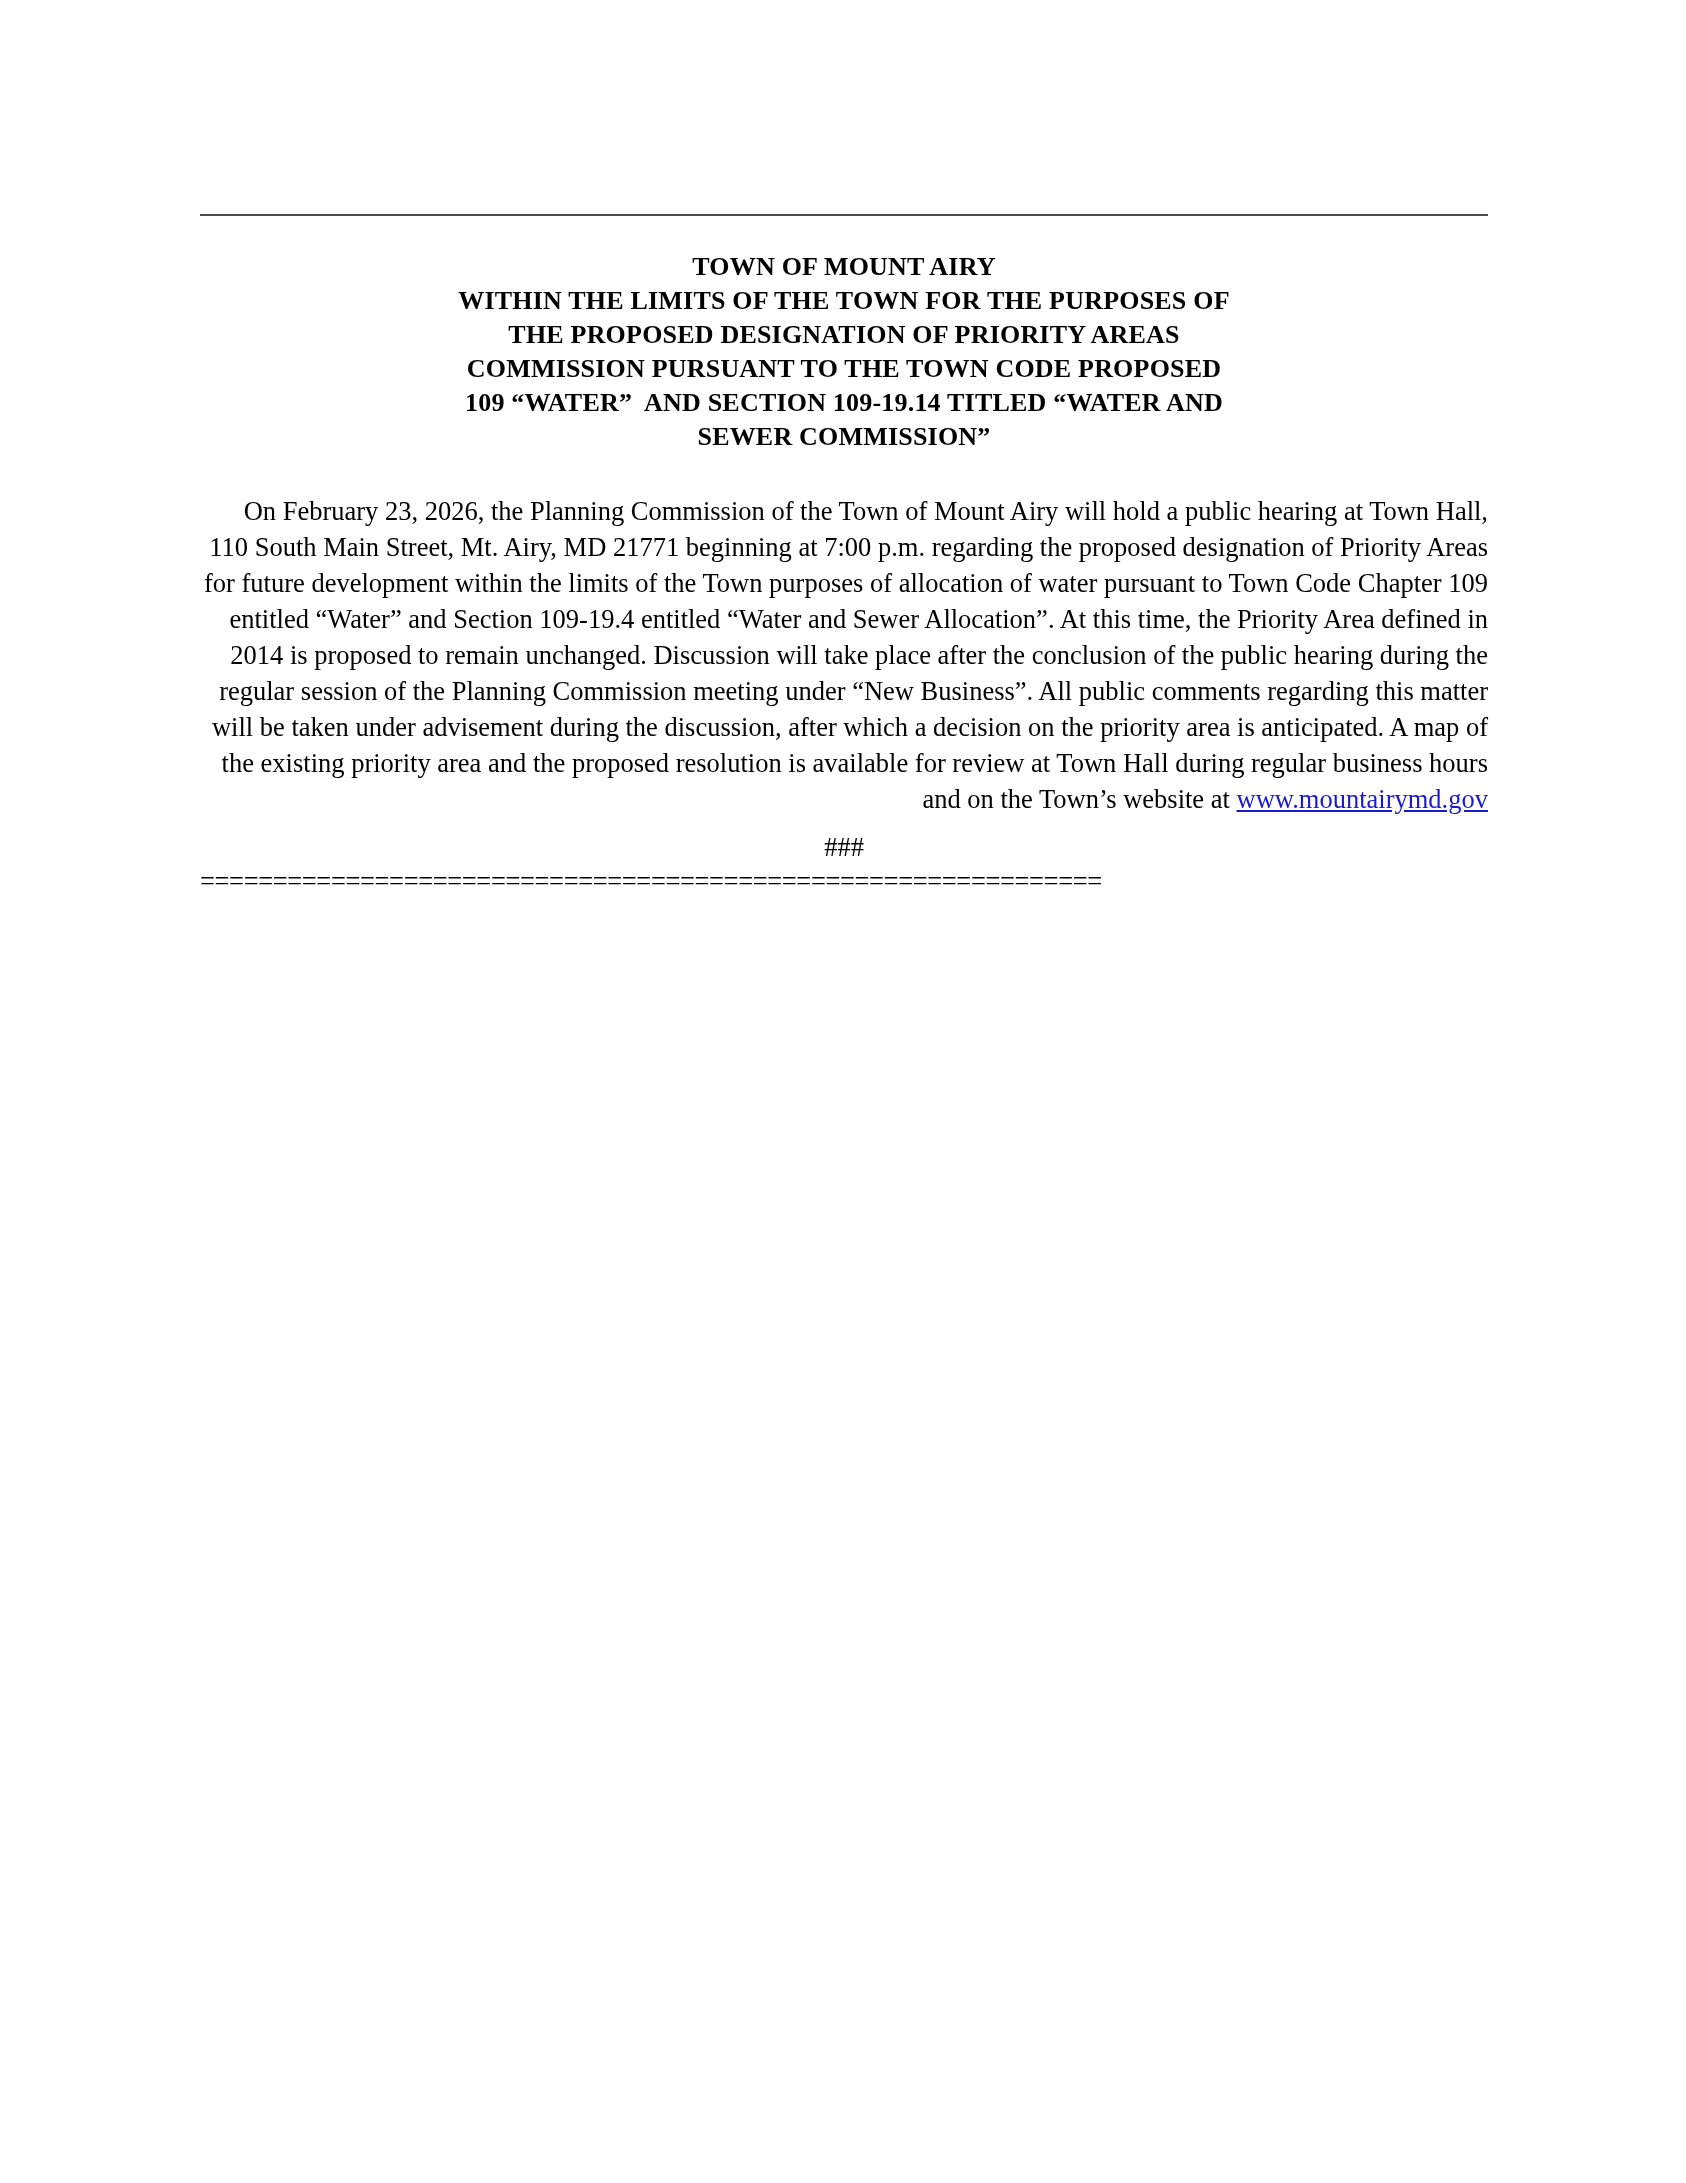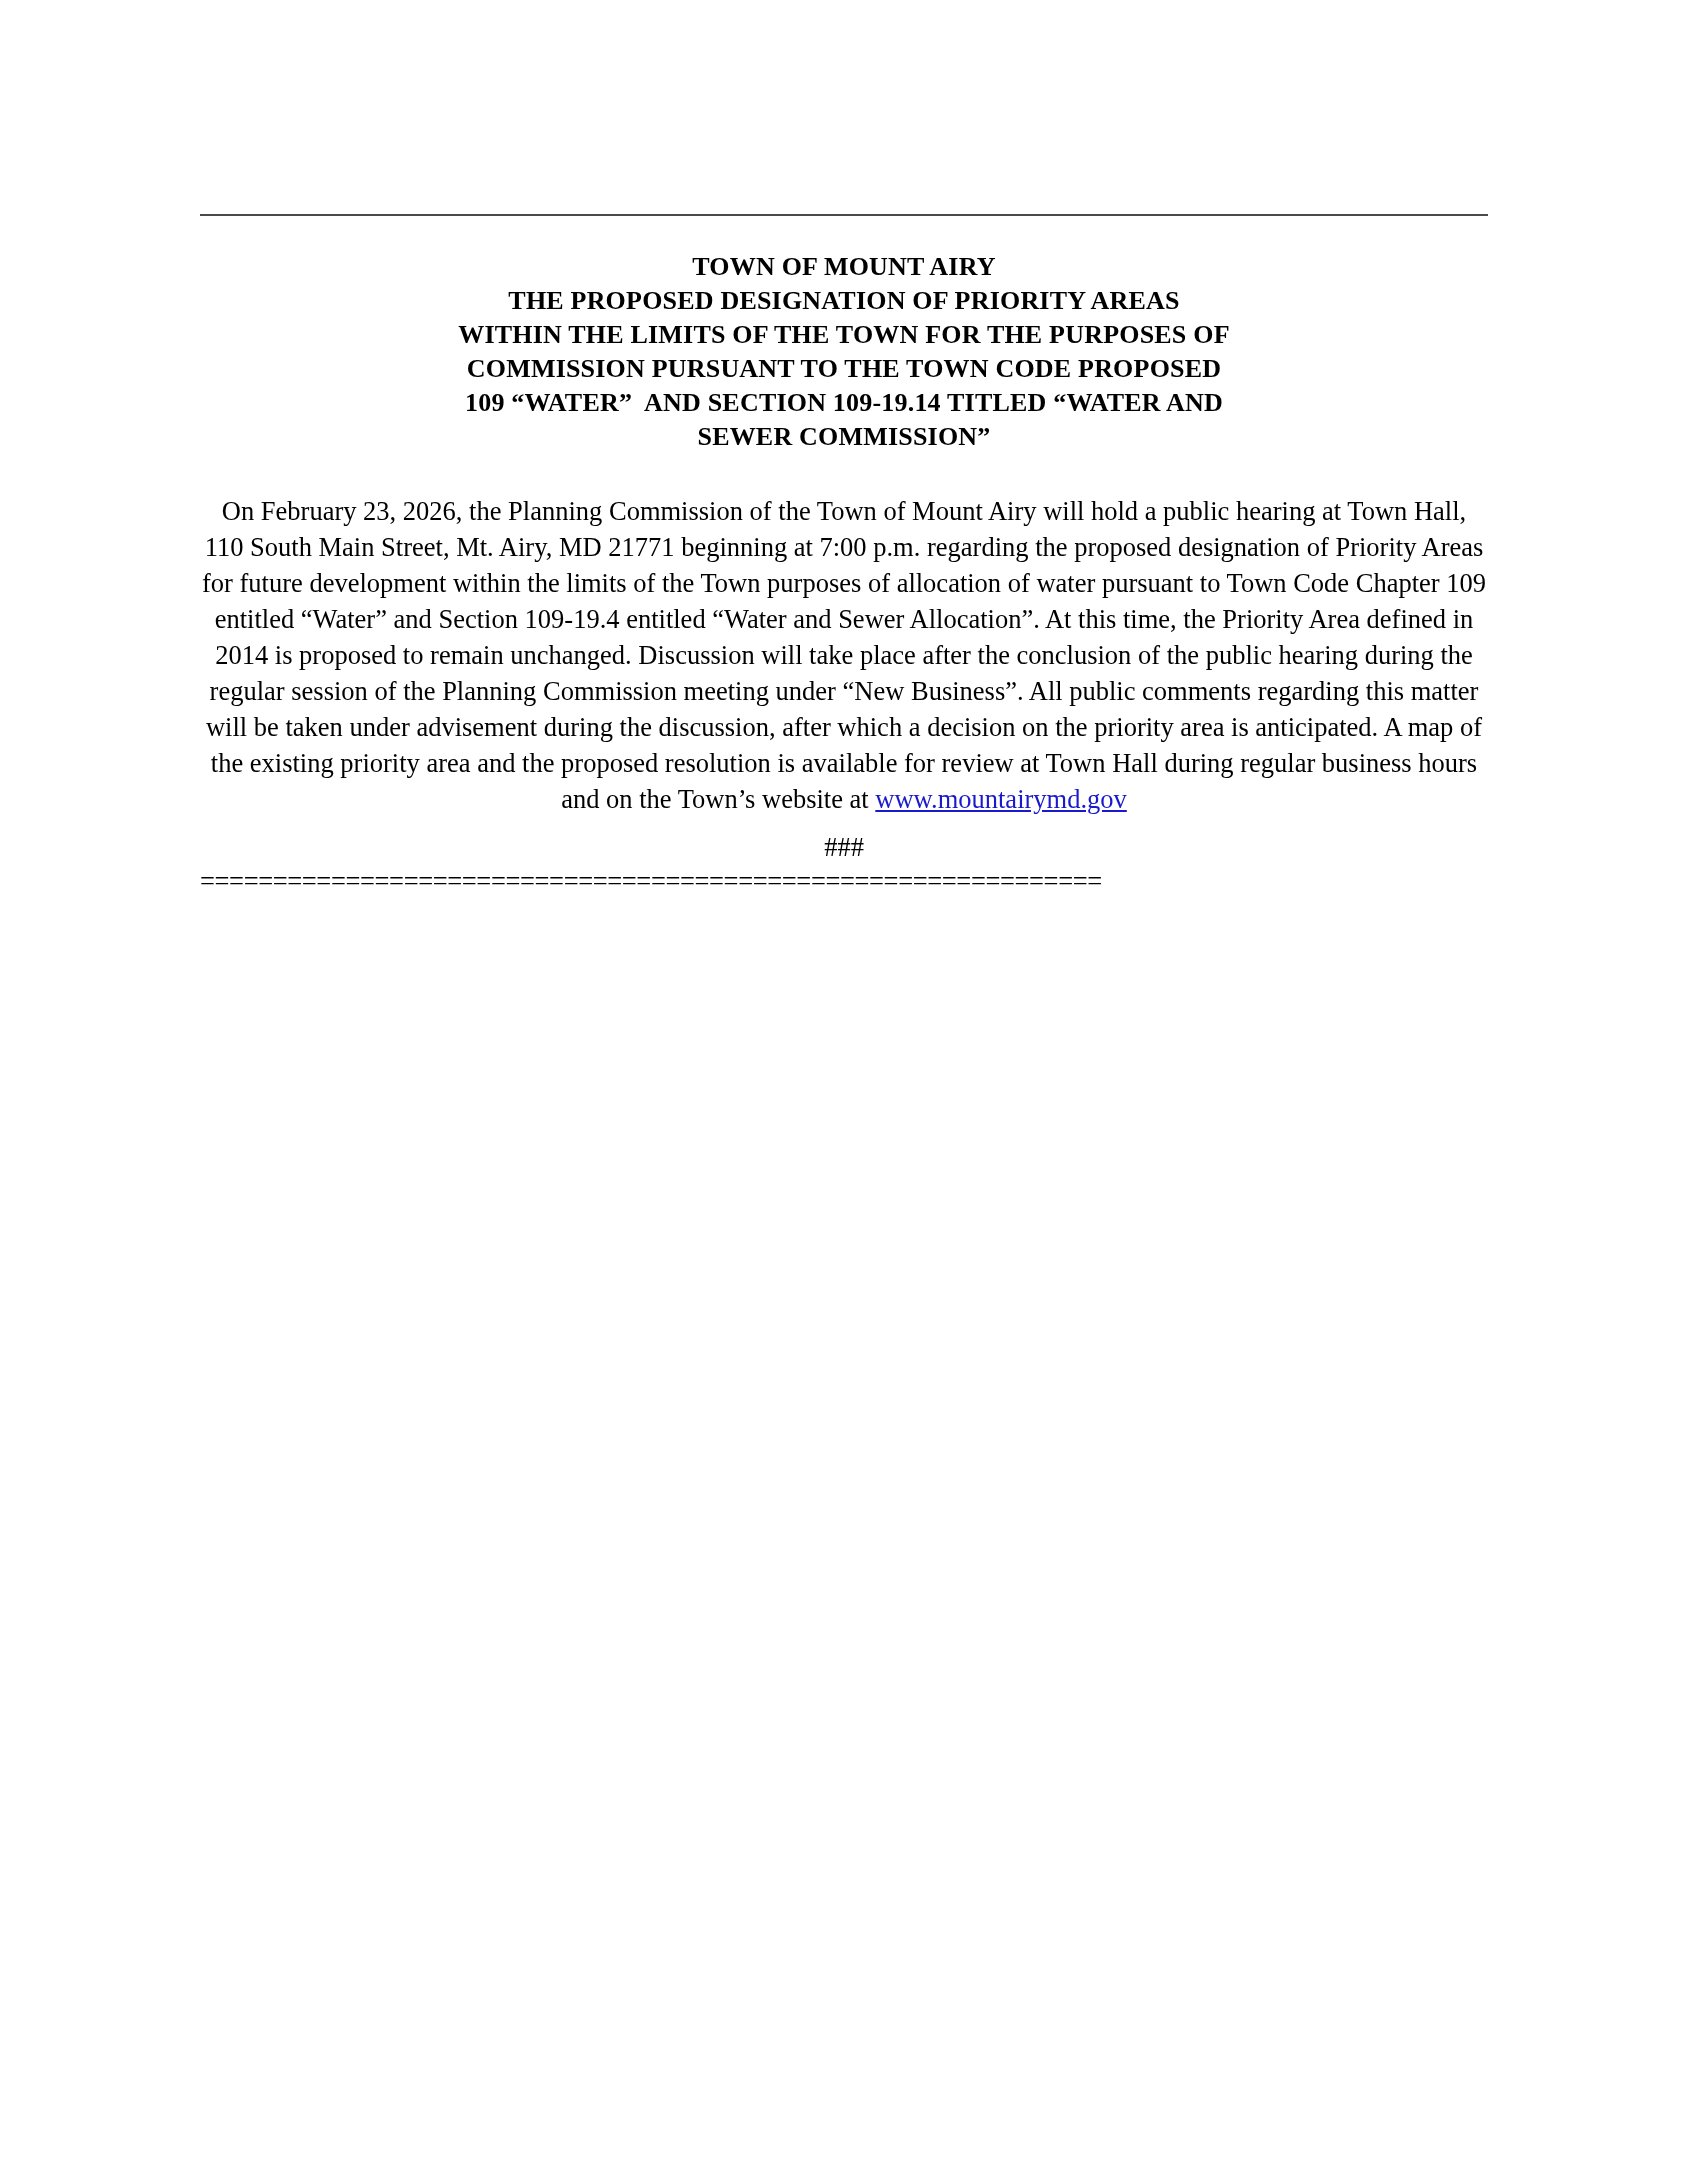--- a/index.html
+++ b/index.html
@@ -46,21 +46,21 @@
     white-space: pre;
   }
   .body-block {
     margin-top: 39px;
     font-size: 26.5px;
     line-height: 36px;
     text-align: left;
   }
   .para {
     margin: 0 0 30px 0;
-    text-align: center;
+    text-align: right;
   }
   .para:last-child {
     margin-bottom: 0;
   }
   a.link {
     color: #1a1acc;
     text-decoration: underline;
   }
   .hashes {
     text-align: center;
@@ -81,22 +81,22 @@
 </head>
 <body>
 
 <div class="page">
   <div class="content">
 
     <div class="top-rule"></div>
 
     <div class="title-block">
       <span class="title-line">TOWN OF MOUNT AIRY</span>
+      <span class="title-line">WITHIN THE LIMITS OF THE TOWN FOR THE PURPOSES OF</span>
       <span class="title-line">THE PROPOSED DESIGNATION OF PRIORITY AREAS</span>
-      <span class="title-line">WITHIN THE LIMITS OF THE TOWN FOR THE PURPOSES OF</span>
       <span class="title-line">COMMISSION PURSUANT TO THE TOWN CODE PROPOSED</span>
       <span class="title-line">109 “WATER”  AND SECTION 109-19.14 TITLED “WATER AND</span>
       <span class="title-line">SEWER COMMISSION”</span>
     </div>
 
     <div class="body-block">
       <p class="para"><span>On February 23, 2026, the Planning Commission of the Town of Mount Airy will hold a public hearing at Town Hall, 110 South Main Street, Mt. Airy, MD  21771 beginning at 7:00 p.m. regarding the proposed designation of Priority Areas for future development within the limits of the Town purposes of allocation of water pursuant to Town Code Chapter 109 entitled “Water” and Section 109-19.4 entitled “Water and Sewer Allocation”.   At this time, the Priority Area defined in 2014 is proposed to remain unchanged.  Discussion will take place after the conclusion of the public hearing during the regular session of the Planning Commission meeting under “New Business”.   All public comments regarding this matter will be taken under advisement during the discussion, after which a decision on the priority area is anticipated.  A map of the existing priority area and the proposed resolution is available for review at Town Hall during regular business hours and on the Town’s website at </span><a class="link" href="#">www.mountairymd.gov</a></p>
 
 
       <div class="hashes">###</div>

